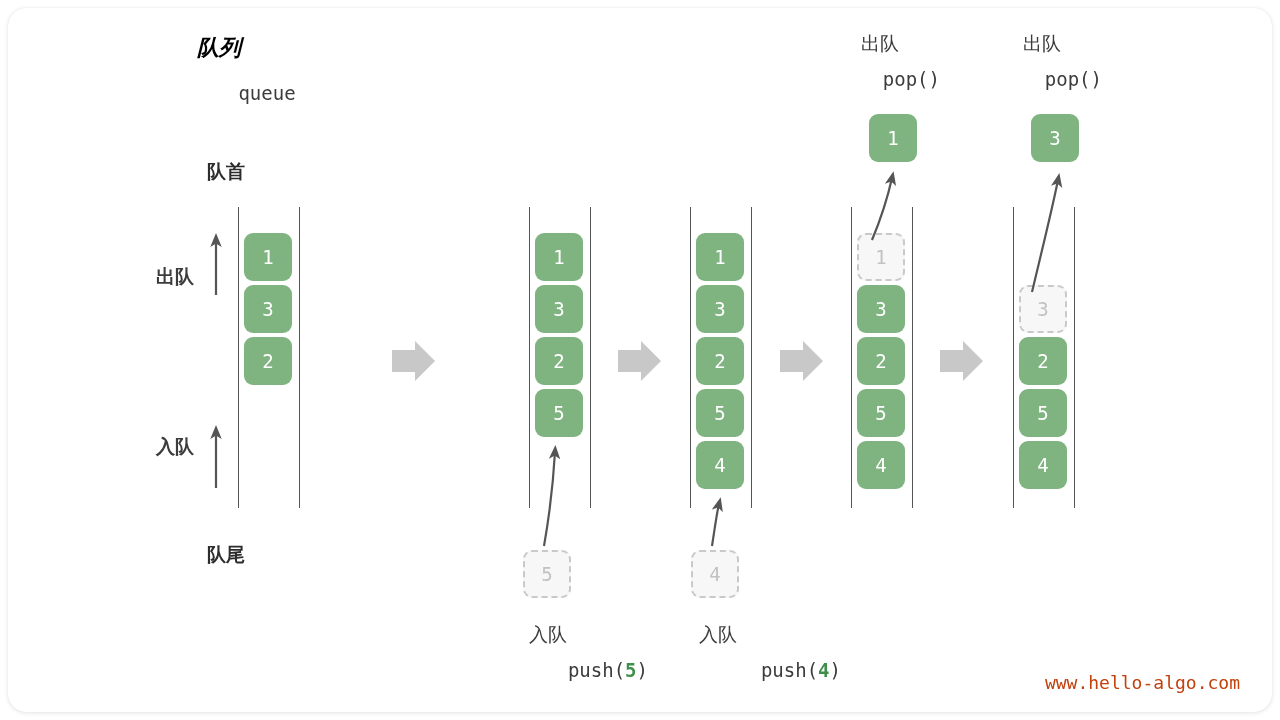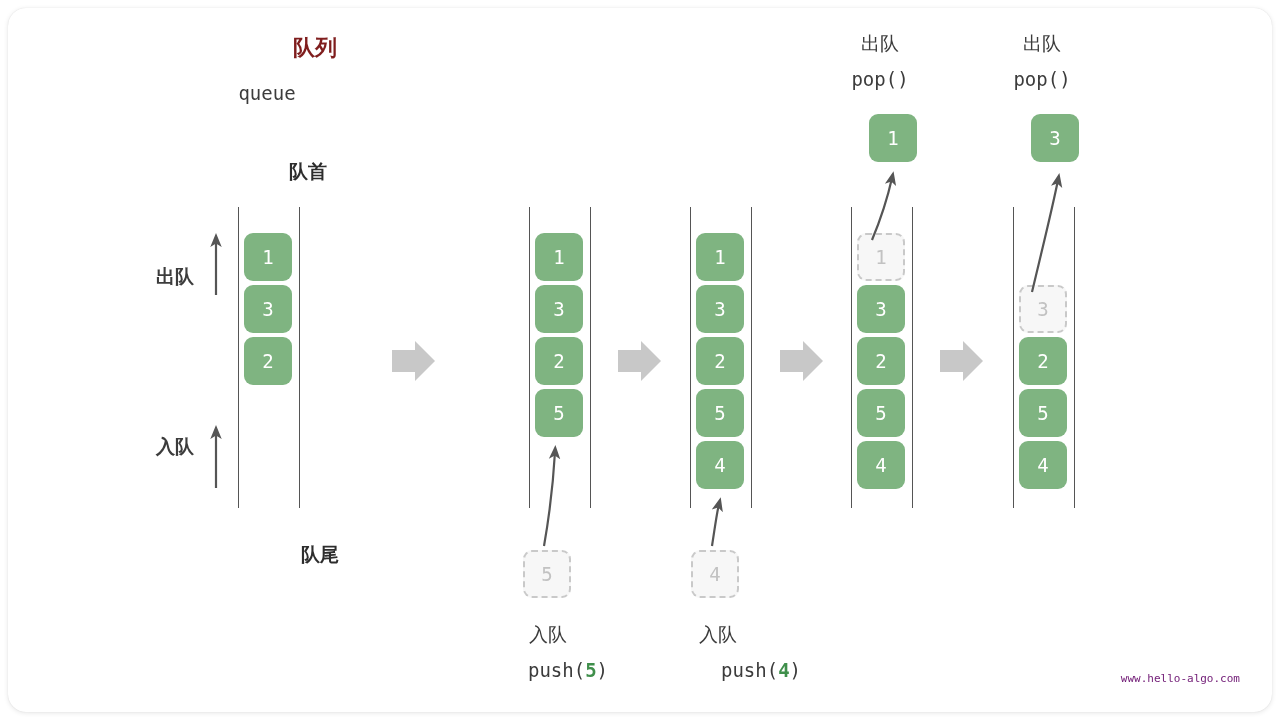--- a/index.html
+++ b/index.html
@@ -24,62 +24,63 @@
     background: #ffffff;
     border-radius: 18px;
     box-shadow: 0 1px 5px rgba(0,0,0,0.10), 0 0 1px rgba(0,0,0,0.14);
   }
   .abs { position: absolute; }
 
   
   .title-cn {
     font-size: 22px;
     font-weight: bold;
-    color: #7f1d1d;
-    text-align: right;
-    white-space: nowrap;
+    color: #000000;
+    text-align: left;
+    white-space: nowrap;
+    font-style: italic;
   }
   .title-en {
     font-size: 19px;
     color: #3c3c3c;
     text-align: center;
     font-family: "DejaVu Sans Mono", "Liberation Mono", monospace;
     white-space: nowrap;
   }
   .side-label {
     font-size: 19px;
     font-weight: bold;
     color: #3c3c3c;
     text-align: center;
     white-space: nowrap;
   }
   .endcap-label {
     font-size: 19px;
     font-weight: bold;
     color: #2d2d2d;
+    text-align: left;
+    white-space: nowrap;
+  }
+  .op-cn {
+    font-size: 19px;
+    color: #3c3c3c;
+    text-align: center;
+    white-space: nowrap;
+  }
+  .op-code {
+    font-size: 19px;
+    color: #3c3c3c;
     text-align: right;
-    white-space: nowrap;
-  }
-  .op-cn {
-    font-size: 19px;
-    color: #3c3c3c;
-    text-align: center;
-    white-space: nowrap;
-  }
-  .op-code {
-    font-size: 19px;
-    color: #3c3c3c;
-    text-align: center;
     font-family: "DejaVu Sans Mono", "Liberation Mono", monospace;
     white-space: nowrap;
   }
   .op-code .num { color: #3f8f4b; font-weight: bold; }
   .watermark {
-    font-size: 11px;
-    color: #701a75;
+    font-size: 18px;
+    color: #c2410c;
     font-family: "DejaVu Sans Mono", "Liberation Mono", monospace;
     white-space: nowrap;
     text-align: right;
   }
 
   
   .rail {
     position: absolute;
     width: 1px;
     background: #555555;
@@ -119,21 +120,21 @@
 </head>
 <body>
 
 <div id="stage">
   <div class="card"></div>
 
   <div class="abs title-cn" style="left:197px; top:33px; width:140px;">队列</div>
   <div class="abs title-en" style="left:197px; top:70px; width:140px;margin-top:12px;">queue</div>
 
   <div class="abs endcap-label" style="left:207px; top:159px; width:120px;">队首</div>
-  <div class="abs endcap-label" style="left:219px; top:542px; width:120px;">队尾</div>
+  <div class="abs endcap-label" style="left:207px; top:542px; width:120px;">队尾</div>
 
   <div class="abs side-label" style="left:135px; top:264px; width:80px;">出队</div>
   <div class="abs side-label" style="left:135px; top:434px; width:80px;">入队</div>
 
   <div class="abs op-cn" style="left:820px; top:31px; width:120px;">出队</div>
   <div class="abs op-code" style="left:820px; top:68px; width:120px;">pop()</div>
 
   <div class="abs op-cn" style="left:982px; top:31px; width:120px;">出队</div>
   <div class="abs op-code" style="left:982px; top:68px; width:120px;">pop()</div>
 

